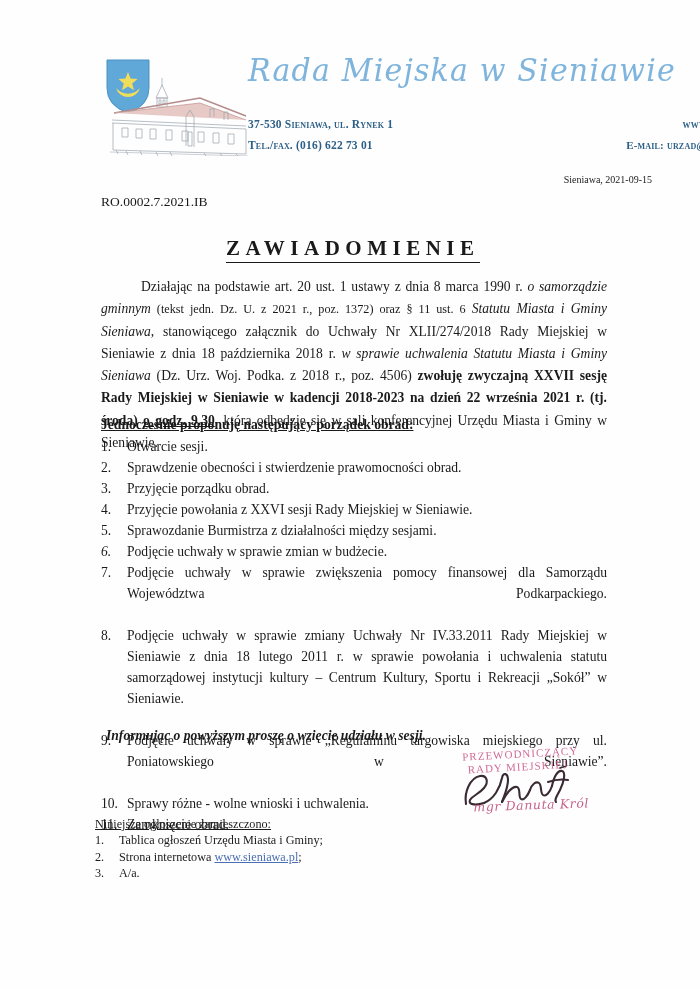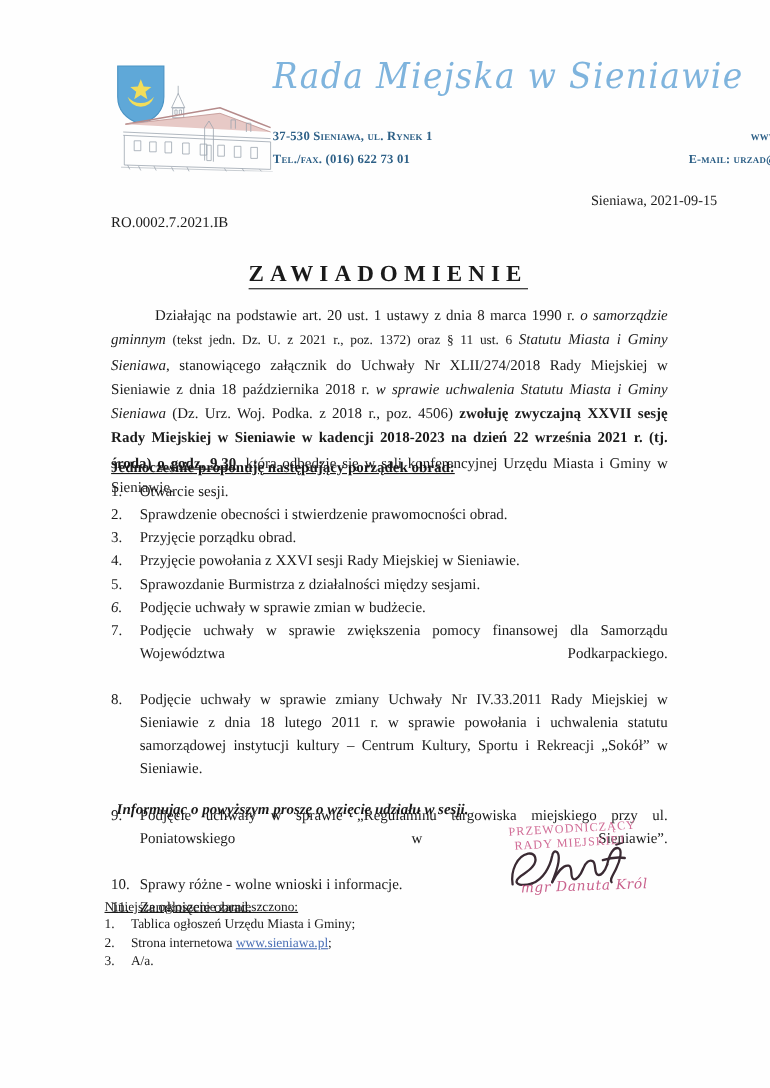--- a/index.html
+++ b/index.html
@@ -109,21 +109,21 @@
     font-variant: small-caps;
     letter-spacing: 0.2px;
     white-space: nowrap;
   }
 
   
   .date-line {
     position: absolute;
     right: 48px;
     top: 174px;
-    font-size: 13px;
+    font-size: 10px;
     white-space: nowrap;
   }
   .ref-line {
     position: absolute;
     left: 101px;
     top: 194px;
     font-size: 13.5px;
     white-space: nowrap;
   }
 
@@ -410,21 +410,21 @@
       <div class="agenda-item wrapped">
         <div class="agenda-num">8.</div>
         <div class="agenda-text">Podjęcie uchwały w sprawie zmiany Uchwały Nr IV.33.2011 Rady Miejskiej w Sieniawie z dnia 18 lutego 2011 r. w sprawie powołania i uchwalenia statutu samorządowej instytucji kultury – Centrum Kultury, Sportu i Rekreacji „Sokół” w Sieniawie.</div>
       </div>
       <div class="agenda-item wrapped">
         <div class="agenda-num">9.</div>
         <div class="agenda-text">Podjęcie uchwały w sprawie „Regulaminu targowiska miejskiego przy ul. Poniatowskiego w Sieniawie”.</div>
       </div>
       <div class="agenda-item">
         <div class="agenda-num">10.</div>
-        <div class="agenda-text">Sprawy różne - wolne wnioski i informacje.</div>
+        <div class="agenda-text">Sprawy różne - wolne wnioski i uchwalenia.</div>
       </div>
       <div class="agenda-item">
         <div class="agenda-num">11.</div>
         <div class="agenda-text">Zamknięcie obrad.</div>
       </div>
     </div>
 
   <div class="closing">Informując o powyższym proszę o wzięcie udziału w sesji.</div>
 
   <div class="signature">

